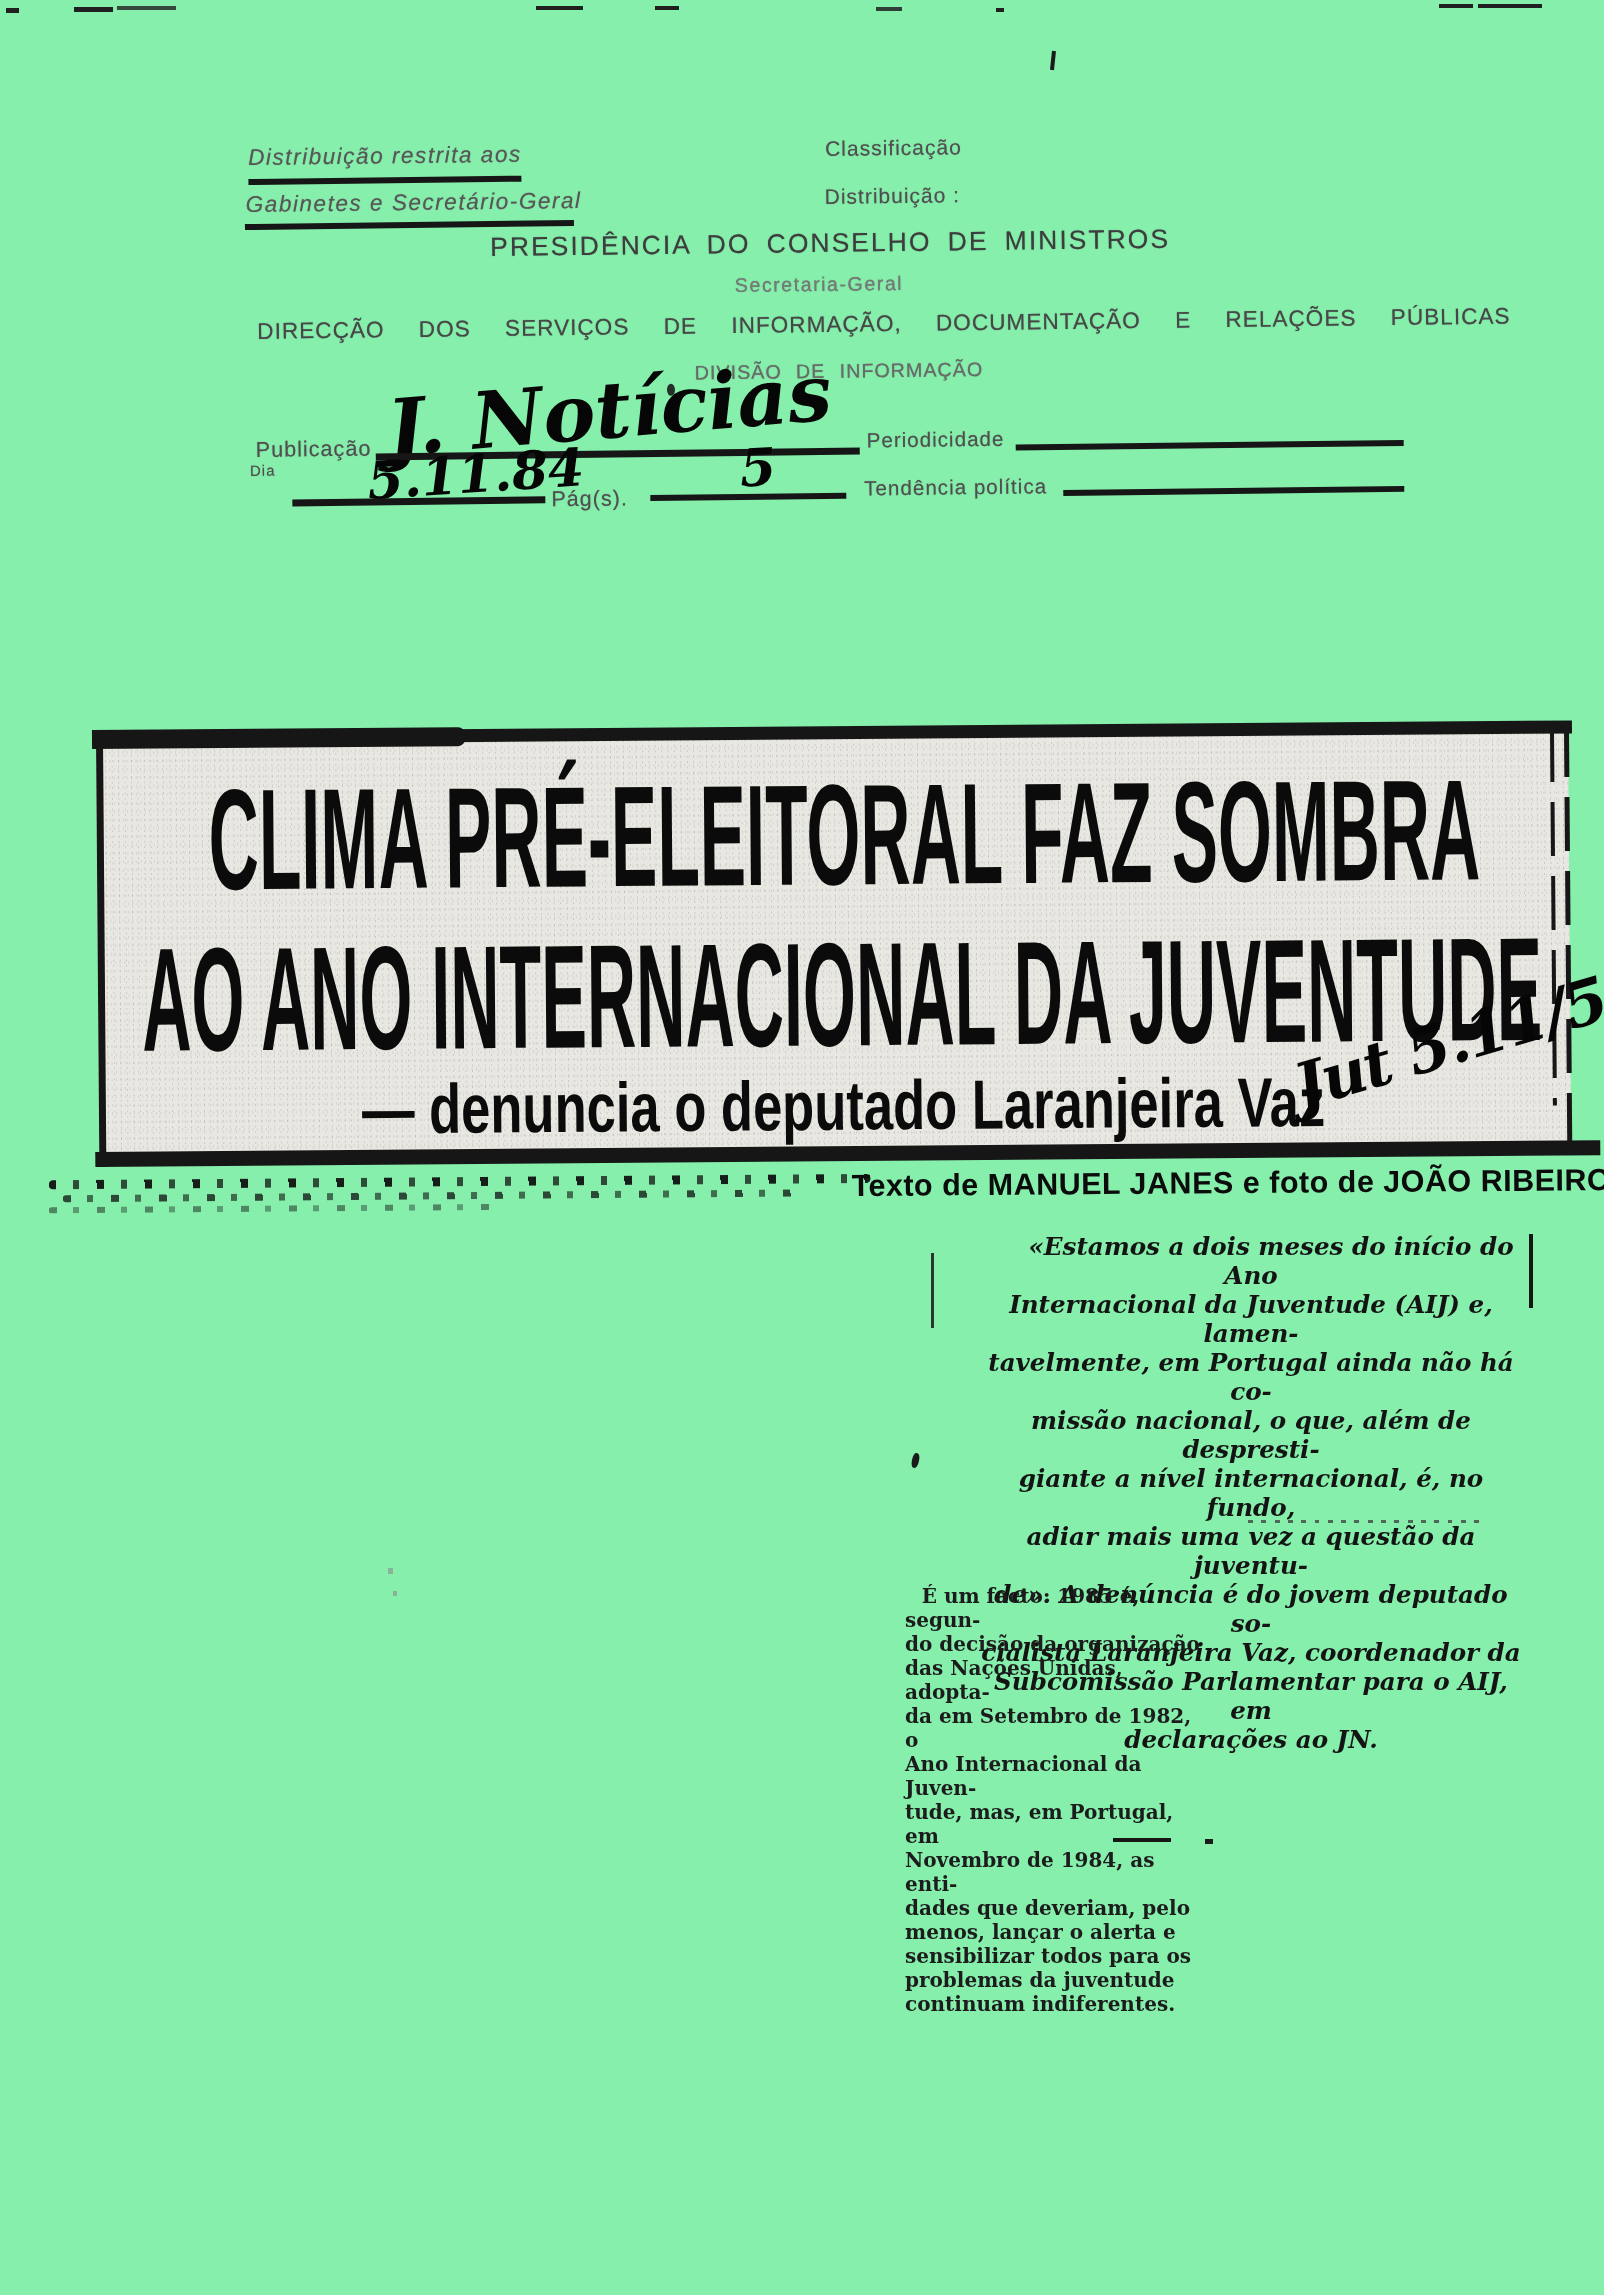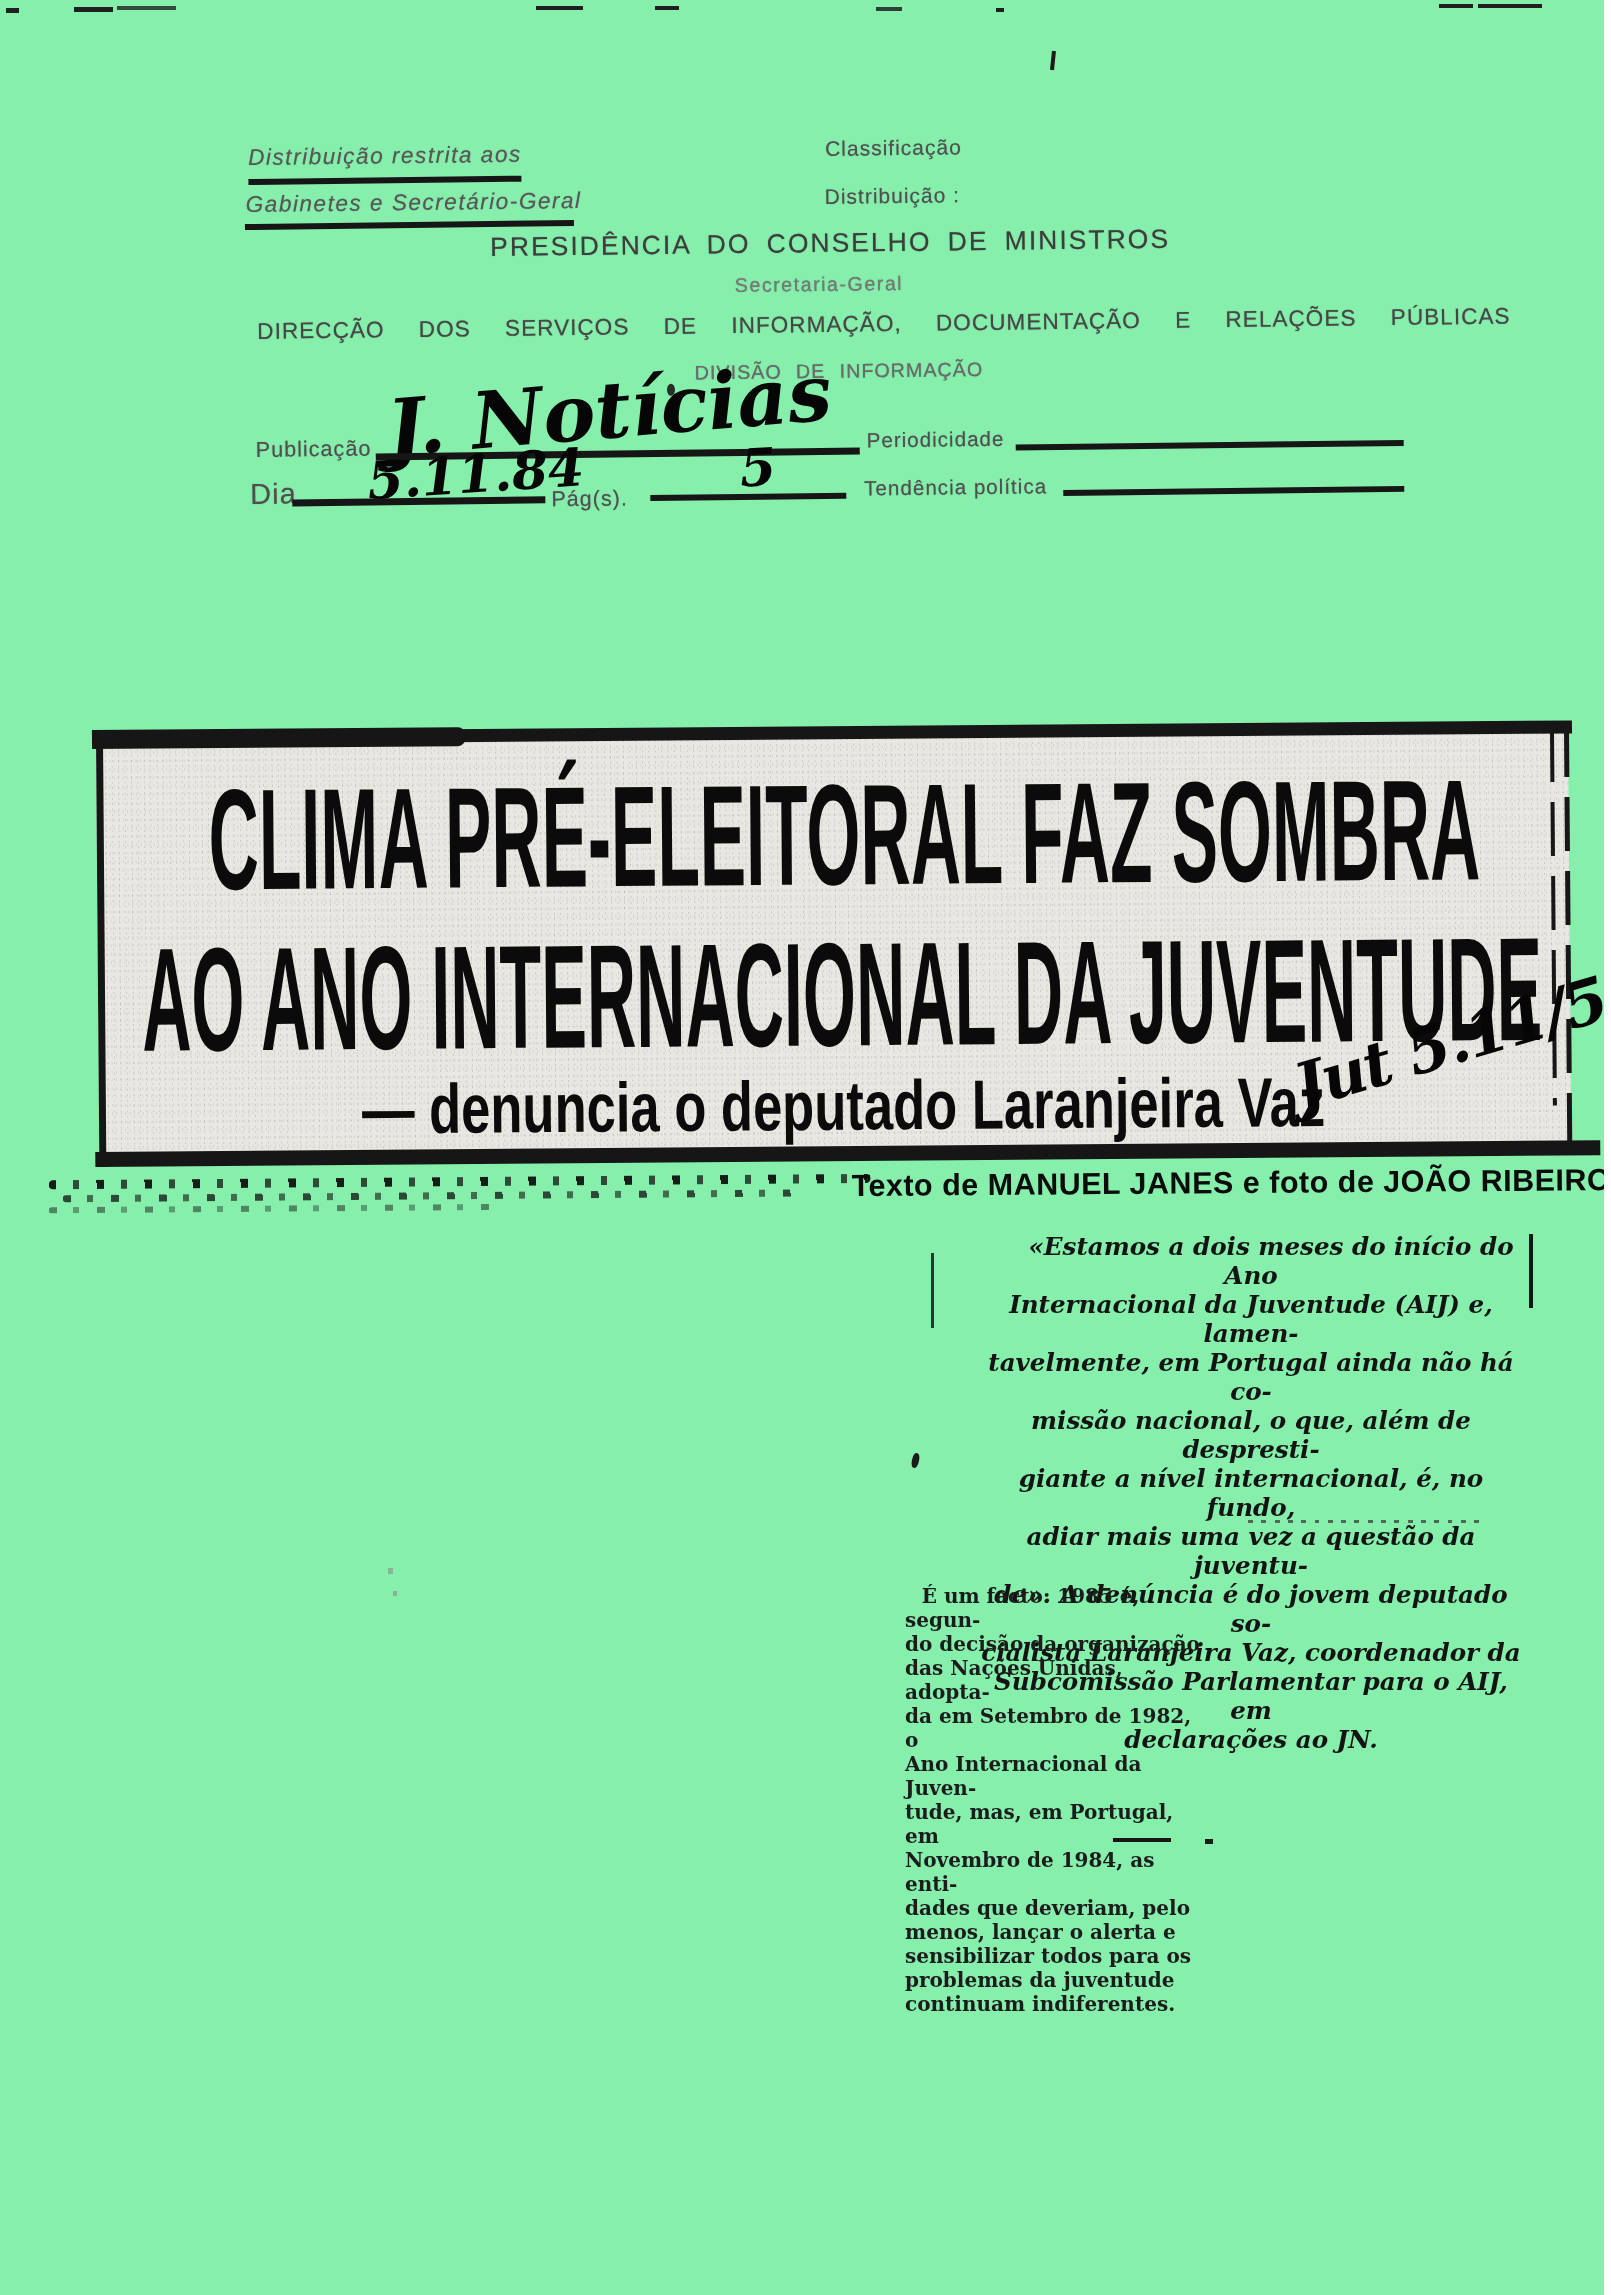--- a/index.html
+++ b/index.html
@@ -70,21 +70,21 @@
     <div class="caps" style="left:692px;top:367px;font-size:19.7px;letter-spacing:1px;word-spacing:7.9px;color:#6a6a6a">DIVISÃO DE INFORMAÇÃO</div>
     <div class="speck" style="left:664px;top:389px;width:7.9px;height:11.8px;border-radius:50%;opacity:.9"></div>
 
     <div class="flabel" style="left:252px;top:437px;font-size:21.6px">Publicação</div>
     <div class="handwriting" style="left:383px;top:369px;font-size:78px;transform:rotate(-4deg)">J. Notícias</div>
     <div class="bar" style="left:372px;top:455px;width:484px;height:6.9px"></div>
 
     <div class="flabel" style="left:863px;top:436px;font-size:20.6px">Periodicidade</div>
     <div class="bar" style="left:1012px;top:454px;width:388px;height:5.9px"></div>
 
-    <div class="flabel" style="left:246px;top:478px;font-size:29px">Dia</div>
+    <div class="flabel" style="left:246px;top:462px;font-size:15px">Dia</div>
     <div class="handwriting" style="left:363px;top:446px;font-size:52px;transform:rotate(-3deg)">5.11.84</div>
     <div class="bar" style="left:288px;top:500px;width:253px;height:6.9px"></div>
 
     <div class="flabel" style="left:547px;top:490px;font-size:21.6px">Pág(s).</div>
     <div class="handwriting" style="left:736px;top:443px;font-size:52px;transform:rotate(-2deg)">5</div>
     <div class="bar" style="left:646px;top:500px;width:196px;height:5.9px"></div>
 
     <div class="flabel" style="left:860px;top:484px;font-size:20.6px">Tendência política</div>
     <div class="bar" style="left:1059px;top:500px;width:341px;height:5.9px"></div>
   </div>

